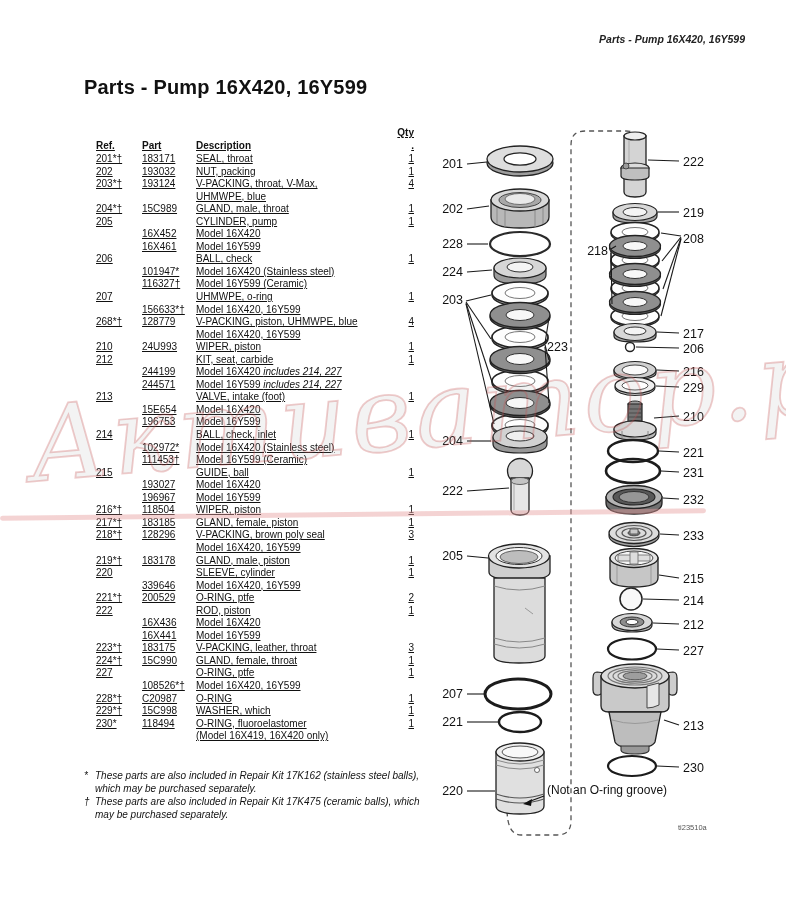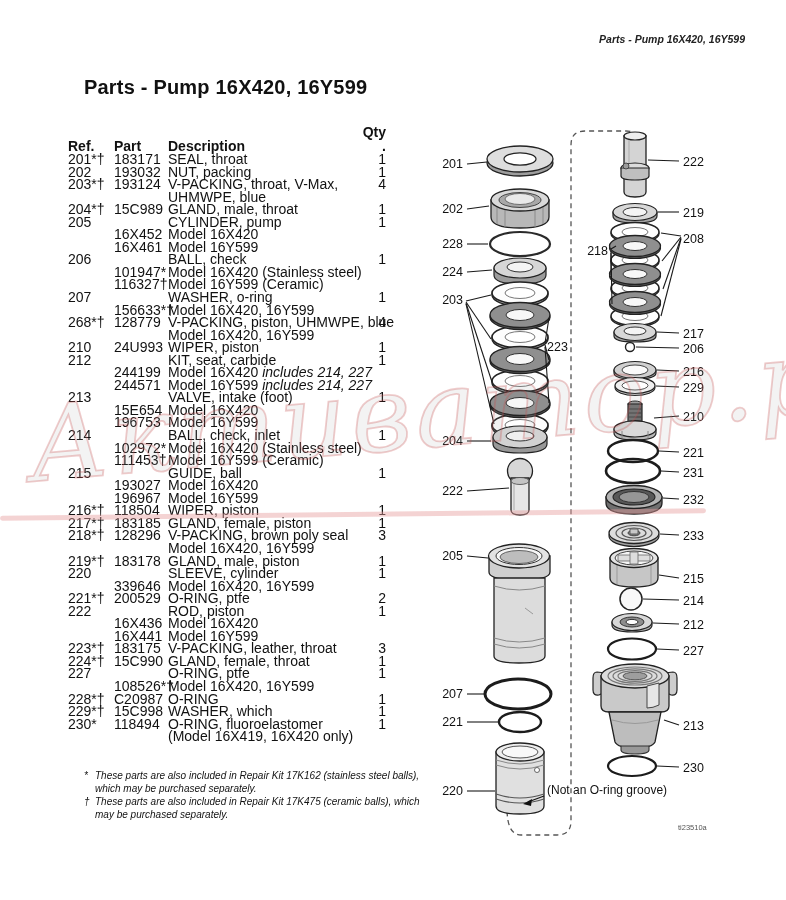--- a/index.html
+++ b/index.html
@@ -3,21 +3,21 @@
 <meta charset="utf-8">
 <style>
   html,body{margin:0;padding:0;}
   body{width:786px;height:900px;background:#ffffff;position:relative;overflow:hidden;
        font-family:"Liberation Sans",sans-serif;color:#111;}
   .running-header{position:absolute;top:33px;right:41px;font-size:10.5px;font-style:italic;
        font-weight:bold;color:#222;}
   .page-title{position:absolute;top:76px;left:84px;font-size:20px;font-weight:bold;margin:0;
        letter-spacing:.2px;}
   
-  .table-wrap{position:absolute;left:68px;top:126px;width:318px;font-size:14px;}
+  .table-wrap{position:absolute;left:96px;top:126px;width:318px;font-size:10px;text-decoration:underline;}
   .qty-line{text-align:right;font-weight:bold;height:13px;line-height:13px;}
   .hdr-row{display:grid;grid-template-columns:46px 54px 186px 1fr;font-weight:bold;
        height:14px;line-height:14px;}
   .hdr-qty{text-align:right;}
   .ptable{display:grid;grid-template-columns:46px 54px 186px 1fr;line-height:12.55px;}
   .cell{white-space:nowrap;overflow:visible;}
   .c-qty{text-align:right;}
   .c-desc i{font-style:italic;}
   
   .footnotes{position:absolute;left:84px;top:770px;width:338px;font-size:10px;
@@ -94,21 +94,21 @@
       <div class="cell c-ref"></div>
       <div class="cell c-part">101947*</div>
       <div class="cell c-desc">Model 16X420 (Stainless steel)</div>
       <div class="cell c-qty"></div>
       <div class="cell c-ref"></div>
       <div class="cell c-part">116327†</div>
       <div class="cell c-desc">Model 16Y599 (Ceramic)</div>
       <div class="cell c-qty"></div>
       <div class="cell c-ref">207</div>
       <div class="cell c-part"></div>
-      <div class="cell c-desc">WASHER, o-ring</div>
+      <div class="cell c-desc">UHMWPE, o-ring</div>
       <div class="cell c-qty">1</div>
       <div class="cell c-ref"></div>
       <div class="cell c-part">156633*†</div>
       <div class="cell c-desc">Model 16X420, 16Y599</div>
       <div class="cell c-qty"></div>
       <div class="cell c-ref">268*†</div>
       <div class="cell c-part">128779</div>
       <div class="cell c-desc">V-PACKING, piston, UHMWPE, blue</div>
       <div class="cell c-qty">4</div>
       <div class="cell c-ref"></div>

